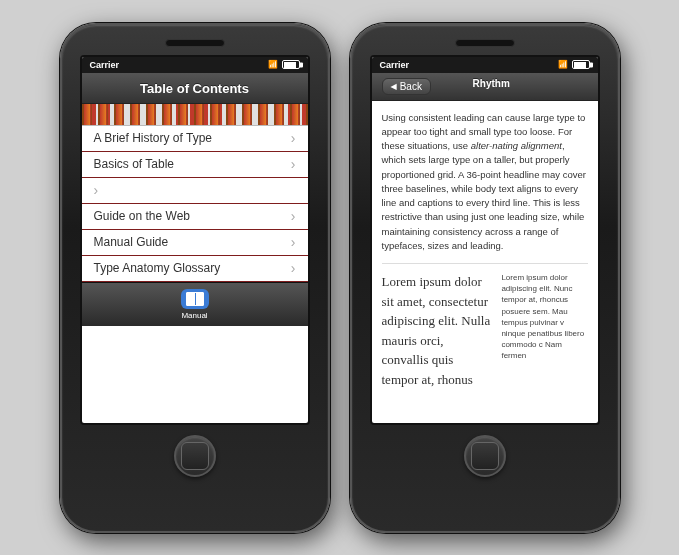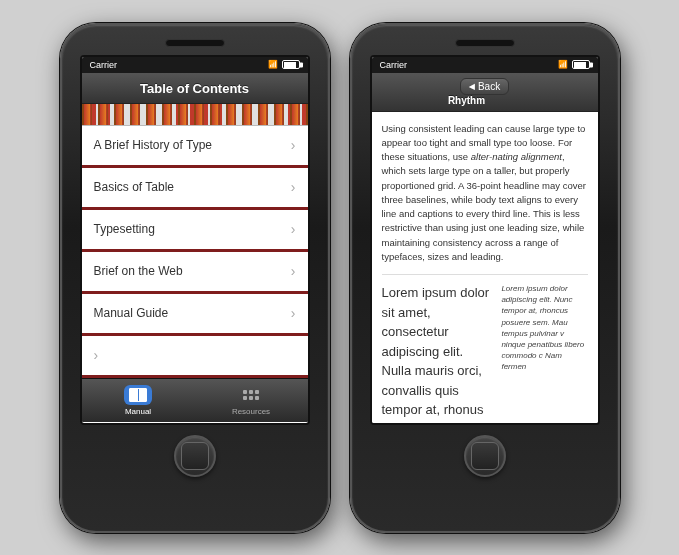--- a/index.html
+++ b/index.html
@@ -77,21 +77,21 @@
 
     
     .status-bar {
       display: flex;
       justify-content: space-between;
       align-items: center;
       padding: 3px 8px;
       background: #1a1a1a;
       color: white;
       font-size: 9px;
-      font-weight: normal;
+      font-weight: bold;
     }
     .status-bar .carrier { font-size: 9px; }
     .status-bar .icons { display: flex; gap: 3px; align-items: center; font-size: 8px; }
     .status-bar .battery {
       width: 18px;
       height: 9px;
       border: 1px solid white;
       border-radius: 2px;
       position: relative;
       display: flex;
@@ -161,22 +161,22 @@
     }
 
     .toc-list {
       background: #f0f0f0;
       flex: 1;
     }
     .toc-item {
       display: flex;
       align-items: center;
       padding: 0 12px;
-      height: 42px;
-      border-bottom: 3px solid #7f1d1d;
+      height: 26px;
+      border-bottom: 1px solid #7f1d1d;
       background: white;
       cursor: pointer;
     }
     .toc-item-text {
       font-size: 12px;
       color: #333;
       flex: 1;
     }
     .toc-item-arrow {
       color: #aaa;
@@ -255,23 +255,22 @@
       height: 4px;
       background: #aaa;
       border-radius: 1px;
     }
 
     
     .rhythm-nav-bar {
       background: linear-gradient(180deg, #555 0%, #333 100%);
       padding: 5px 10px;
       display: flex;
-      align-items: center;
+      align-items: flex-start;
       border-bottom: 1px solid #222;
-      flex-direction: column;
     }
     .back-btn {
       background: linear-gradient(180deg, #666 0%, #444 100%);
       border: 1px solid #333;
       border-radius: 6px;
       color: white;
       font-size: 10px;
       padding: 2px 8px;
       display: flex;
       align-items: center;
@@ -311,27 +310,26 @@
       display: flex;
       gap: 8px;
       border-top: 1px solid #ddd;
       padding-top: 8px;
     }
     .lorem-left {
       flex: 1.3;
     }
     .lorem-right {
       flex: 1;
-      font-style: italic;
     }
     .lorem-big {
       font-size: 13px;
       line-height: 1.5;
       color: #333;
-      font-family: Liberation Sans, sans-serif;
+      font-family: Liberation Serif, serif;
     }
     .lorem-small {
       font-size: 8px;
       line-height: 1.4;
       color: #444;
     }
   </style>
 </head>
 <body>
 
@@ -361,59 +359,42 @@
       <div class="toc-list">
         <div class="toc-item">
           <span class="toc-item-text">A Brief History of Type</span>
           <span class="toc-item-arrow">›</span>
         </div>
         <div class="toc-item">
           <span class="toc-item-text">Basics of Table</span>
           <span class="toc-item-arrow">›</span>
         </div>
         <div class="toc-item">
-          <span class="toc-item-text">Typesetting</span>
-          <span class="toc-item-arrow">›</span>
-        </div>
-        <div class="toc-item">
-          <span class="toc-item-text">Brief on the Web</span>
+          <span class="toc-item-arrow">›</span>
+        </div>
+        <div class="toc-item">
+          <span class="toc-item-text">Guide on the Web</span>
           <span class="toc-item-arrow">›</span>
         </div>
         <div class="toc-item">
           <span class="toc-item-text">Manual Guide</span>
           <span class="toc-item-arrow">›</span>
         </div>
         <div class="toc-item">
+          <span class="toc-item-text">Type Anatomy Glossary</span>
           <span class="toc-item-arrow">›</span>
         </div>
       </div>
 
       <div class="toc-tab-bar">
         <div class="toc-tab active">
           <div class="tab-icon-box">
             <div class="icon-book"></div>
           </div>
           <span class="tab-label">Manual</span>
-        </div>
-        <div class="toc-tab">
-          <div class="tab-icon-box">
-            <div class="icon-resources">
-              <div class="icon-res-row">
-                <div class="icon-res-dot"></div>
-                <div class="icon-res-dot"></div>
-                <div class="icon-res-dot"></div>
-              </div>
-              <div class="icon-res-row">
-                <div class="icon-res-dot"></div>
-                <div class="icon-res-dot"></div>
-                <div class="icon-res-dot"></div>
-              </div>
-            </div>
-          </div>
-          <span class="tab-label">Resources</span>
         </div>
       </div>
     </div>
 
     <div class="phone-home">
       <div class="phone-home-inner"></div>
     </div>
   </div>
 
   <div class="phone">

